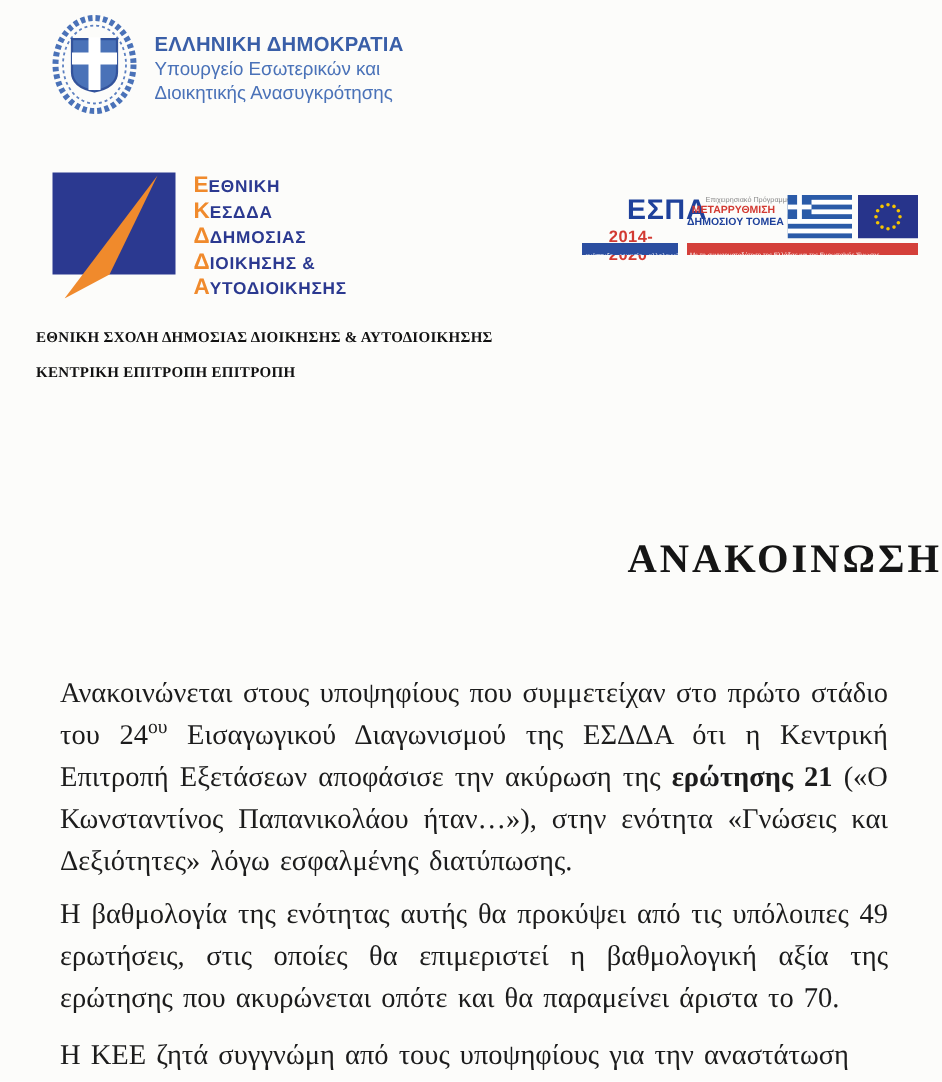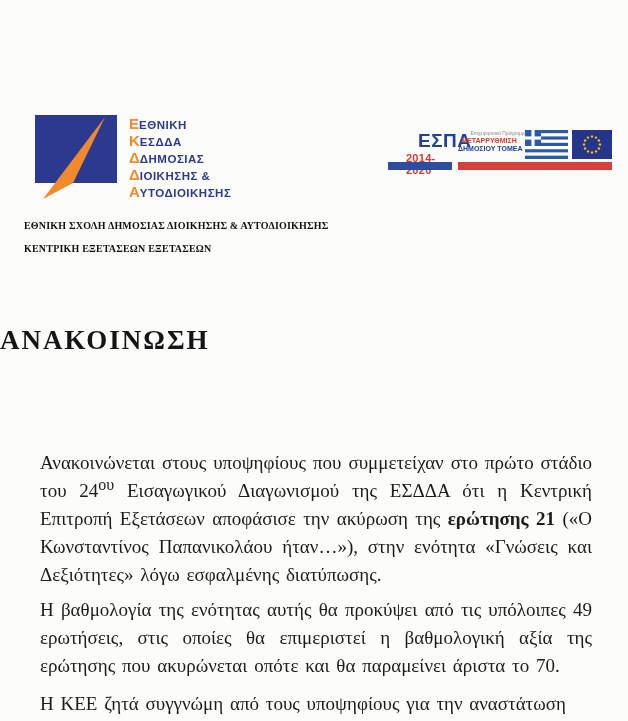--- a/index.html
+++ b/index.html
@@ -34,33 +34,47 @@
   .espa-prog1{color:#d23a32;font-weight:bold;font-size:7px;white-space:nowrap;}
   .espa-prog2{color:#1e419b;font-weight:bold;font-size:7px;white-space:nowrap;}
   .espa-redbar{position:absolute;left:70px;top:34px;width:154px;height:8px;background:#d4403a;color:#fff;overflow:hidden;}
   .espa-redbar span{display:inline-block;font-size:8px;transform:scale(.52);transform-origin:0 0;white-space:nowrap;margin-left:2px;}
   .flag{position:absolute;top:2px;}
   .flag-gr{left:137px;}
   .flag-eu{left:184px;}
   
   .letterhead{position:absolute;left:24px;top:214px;font-weight:bold;font-size:10px;line-height:23px;letter-spacing:.2px;color:#111;}
   .date-line{position:absolute;right:38px;top:273px;font-size:16px;color:#222;}
-  .doc-title{position:absolute;left:0;top:325px;width:100%;text-align:left;font-weight:bold;font-size:27px;letter-spacing:2px;color:#151515;}
+  .doc-title{position:absolute;left:0;top:357px;width:100%;text-align:right;font-weight:bold;font-size:27px;letter-spacing:2px;color:#151515;}
   .para{position:absolute;left:40px;width:552px;font-size:19px;line-height:28px;text-align:justify;color:#1c1c1c;word-spacing:2px;}
   .p1{top:430px;}
   .p2{top:577px;}
   .p3{top:671px;text-align:left;}
   .para b{font-weight:bold;}
-  .para sup{font-size:16px;line-height:0;}
+  .para sup{font-size:13px;line-height:0;}
 </style>
 </head>
 <body>
 
 <div class="page">
 
+  <div class="gov-logo">
+    <svg width="60" height="70" viewBox="0 0 60 70">
+      <ellipse cx="30" cy="35" rx="26" ry="31" fill="none" stroke="#4a72b8" stroke-width="4" stroke-dasharray="3 2"></ellipse>
+      <ellipse cx="30" cy="35" rx="21" ry="26" fill="none" stroke="#5b7fc0" stroke-width="1.2" stroke-dasharray="2 2"></ellipse>
+      <path d="M15,18 h30 v22 q0,10 -15,13 q-15,-3 -15,-13 z" fill="#4a72b8" stroke="#33539b" stroke-width="1.5"></path>
+      <rect x="26" y="17" width="8" height="35" fill="#ffffff"></rect>
+      <rect x="15" y="27" width="30" height="8" fill="#ffffff"></rect>
+    </svg>
+    <div class="gov-text">
+      <div class="gov-title">ΕΛΛΗΝΙΚΗ ΔΗΜΟΚΡΑΤΙΑ</div>
+      <div class="gov-line">Υπουργείο Εσωτερικών και</div>
+      <div class="gov-line">Διοικητικής Ανασυγκρότησης</div>
+    </div>
+  </div>
 
   <div class="ekdda">
     <svg width="88" height="86" viewBox="0 0 88 86">
       <rect x="2" y="2" width="82" height="68" fill="#2b3990"></rect>
       <polygon points="72,4 10,86 40,70" fill="#f08a2c"></polygon>
     </svg>
     <div class="ekdda-text">
       <div class="ekdda-line"><span class="init">Ε</span><span class="rest">ΕΘΝΙΚΗ</span></div>
       <div class="ekdda-line"><span class="init">Κ</span><span class="rest">ΕΣΔΔΑ</span></div>
       <div class="ekdda-line"><span class="init">Δ</span><span class="rest">ΔΗΜΟΣΙΑΣ</span></div>
@@ -120,21 +134,21 @@
         <circle cx="16" cy="7.6" r="1.2"></circle>
           <circle cx="20" cy="6.5" r="1.2"></circle>
         <circle cx="24" cy="7.6" r="1.2"></circle>
           <circle cx="26.9" cy="10.5" r="1.2"></circle>
       </g>
     </svg>
   </div>
 
   <div class="letterhead">
     <div>ΕΘΝΙΚΗ ΣΧΟΛΗ ΔΗΜΟΣΙΑΣ ΔΙΟΙΚΗΣΗΣ &amp; ΑΥΤΟΔΙΟΙΚΗΣΗΣ</div>
-    <div>ΚΕΝΤΡΙΚΗ ΕΞΕΤΑΣΕΩΝ ΕΞΕΤΑΣΕΩΝ</div>
+    <div>ΚΕΝΤΡΙΚΗ ΕΠΙΤΡΟΠΗ ΕΠΙΤΡΟΠΗ</div>
   </div>
 
 
   <div class="doc-title">ΑΝΑΚΟΙΝΩΣΗ</div>
 
   <p class="para p1"><span>Ανακοινώνεται στους υποψηφίους που συμμετείχαν στο πρώτο στάδιο του 24</span><sup>ου</sup><span> Εισαγωγικού Διαγωνισμού της ΕΣΔΔΑ ότι η Κεντρική Επιτροπή Εξετάσεων αποφάσισε την ακύρωση της </span><b>ερώτησης 21</b><span> («Ο Κωνσταντίνος Παπανικολάου ήταν…»), στην ενότητα «Γνώσεις και Δεξιότητες» λόγω εσφαλμένης διατύπωσης.</span></p>
 
   <p class="para p2">Η βαθμολογία της ενότητας αυτής θα προκύψει από τις υπόλοιπες 49 ερωτήσεις,  στις οποίες θα επιμεριστεί η βαθμολογική αξία της ερώτησης που ακυρώνεται οπότε και θα παραμείνει άριστα το 70.</p>
 
   <p class="para p3">Η ΚΕΕ ζητά συγγνώμη από τους υποψηφίους για την αναστάτωση που τυχόν προκλήθηκε.</p>

